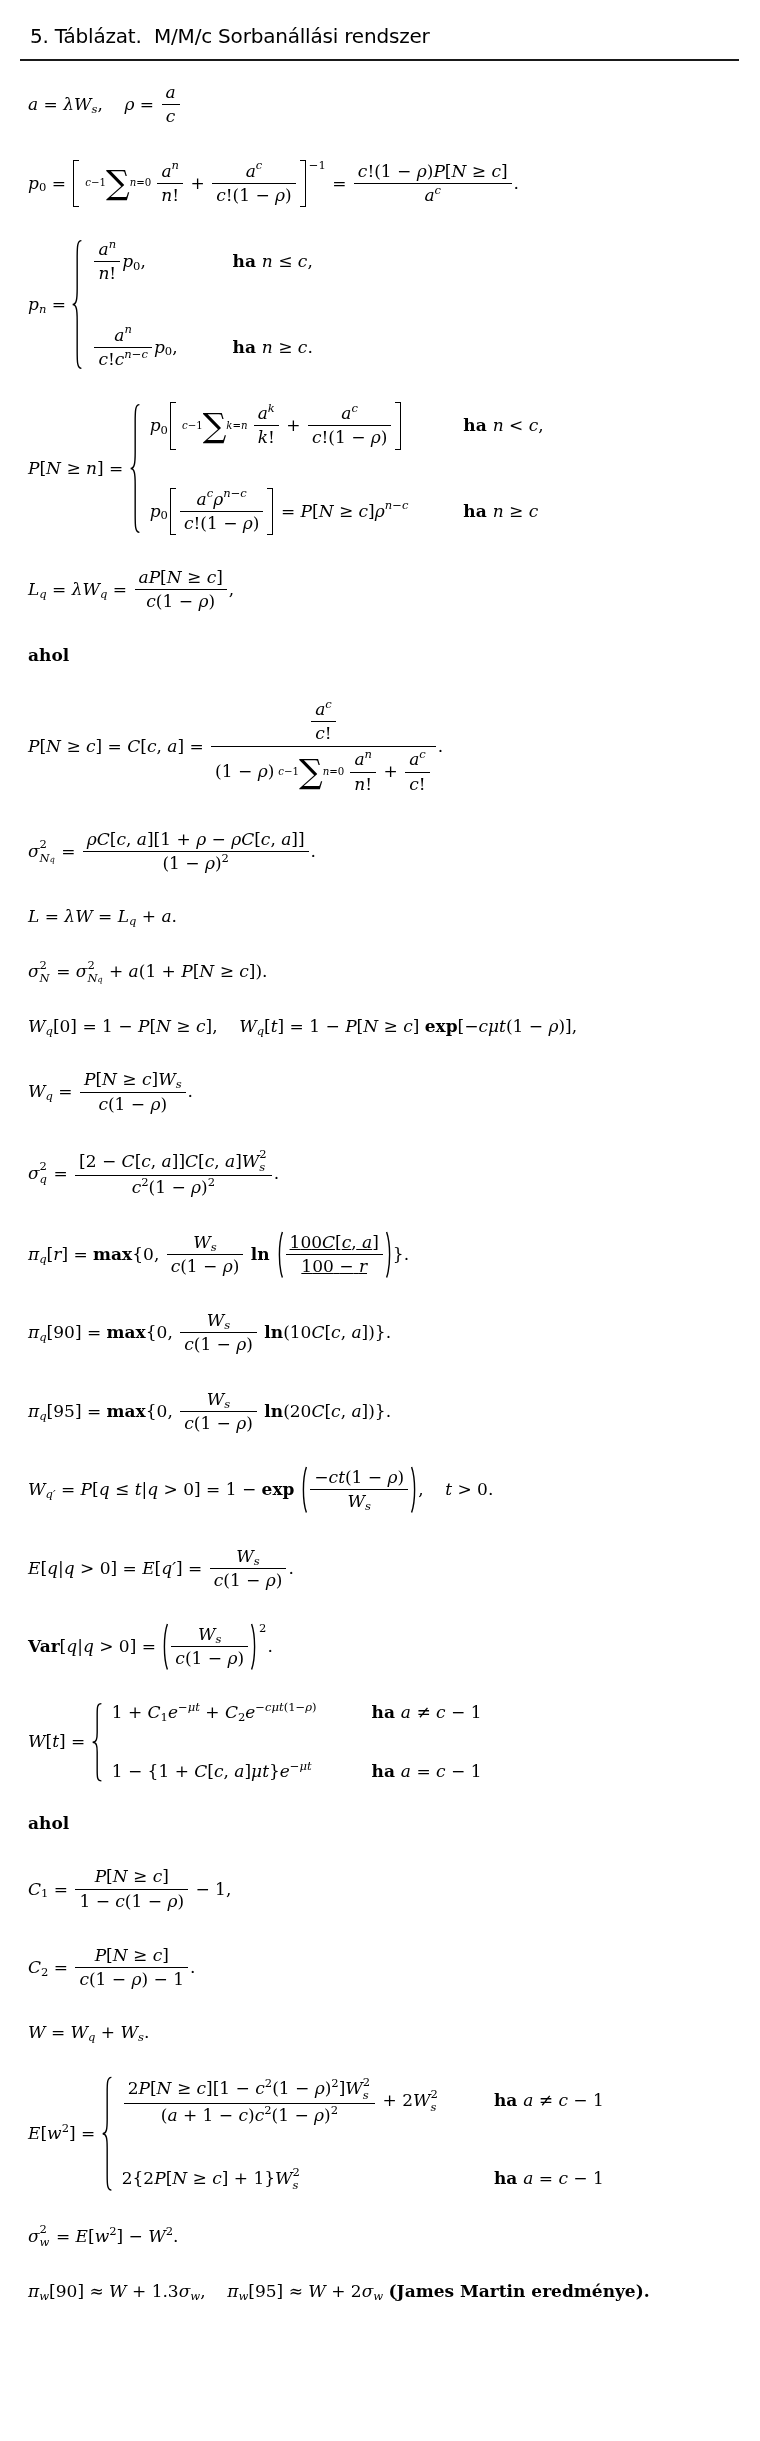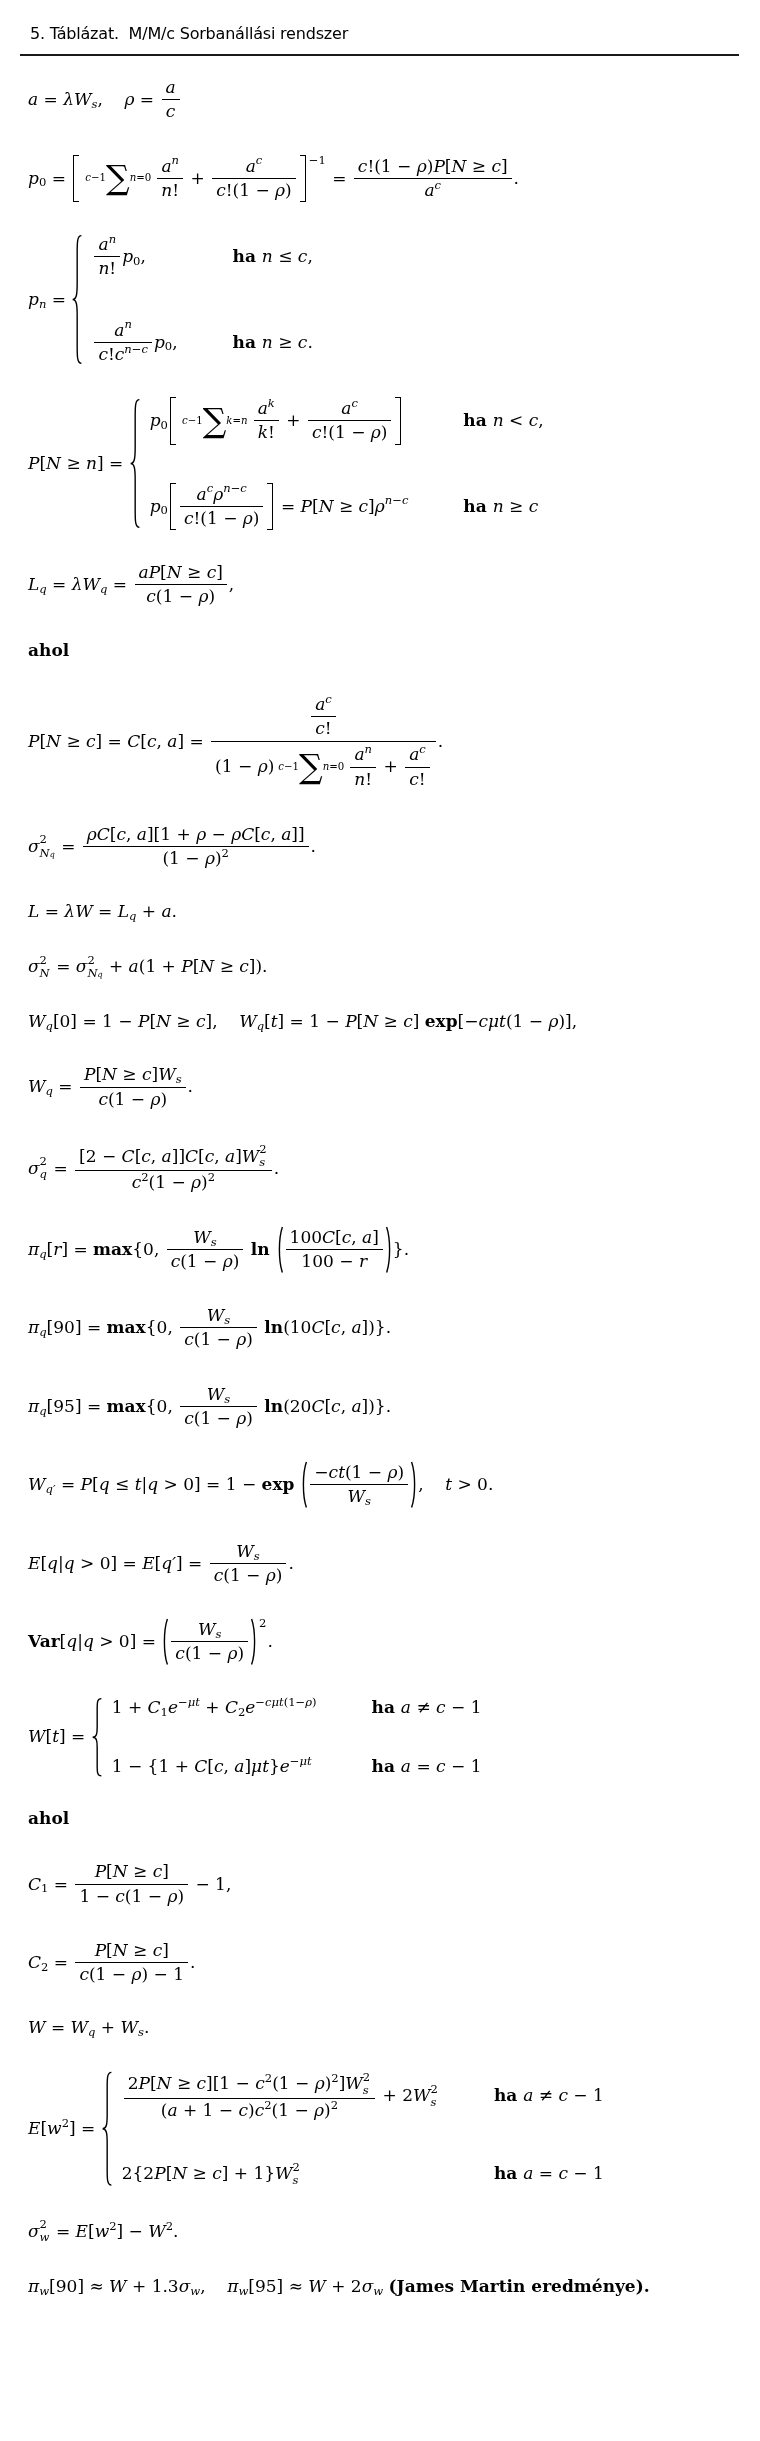--- a/index.html
+++ b/index.html
@@ -4,21 +4,21 @@
 <style>
   html,body{margin:0;padding:0;background:#ffffff;}
   body{
     width:760px;height:2441px;overflow:hidden;
     font-family:"DejaVu Serif","Liberation Serif",serif;
     color:#000;
   }
   .page{width:760px;height:2441px;position:relative;}
   .doc-title{
     font-family:"DejaVu Sans","Liberation Sans",sans-serif;
-    font-size:16px;letter-spacing:-0.2px;
+    font-size:20px;letter-spacing:-0.2px;
     padding:24px 12px 0 30px;white-space:pre;
   }
   .title-rule{
     margin:11px 0 0 20px;width:719px;height:2px;background:#1a1a1a;border:none;
   }
   .content{padding:20px 0 0 28px;}
   .block{margin:0 0 31px 0;}
   .text-block{font-size:17px;}
   .mrow{display:flex;align-items:center;flex-wrap:nowrap;font-size:17px;line-height:1.25;}
   
@@ -461,21 +461,21 @@
             </span>
           </span>
           <span class="mx"><span class="rm"> </span></span>
           <span class="mx rmrun">ln </span>
           <span class="mpar">
             <span class="stretchy">
               <svg viewBox="0 0 20 100" preserveAspectRatio="none" style="width: 8px;">
                 <path d="M16 2 C6 26 6 74 16 98" fill="none" stroke="#000" stroke-width="1.4" vector-effect="non-scaling-stroke"></path>
               </svg>
             </span>
-            <span class="parbody" style="display: inline-flex; align-items: flex-end;">
+            <span class="parbody" style="display: inline-flex; align-items: flex-end; text-decoration: underline;">
               <span class="mfrac">
                 <span class="num">
                   <span class="mx"><span class="rm">1</span><span class="rm">0</span><span class="rm">0</span><span class="it">C</span><span class="rm">[</span><span class="it">c</span><span class="rm">,</span><span class="rm"> </span><span class="it">a</span><span class="rm">]</span></span>
                 </span>
                 <span class="fbar"></span>
                 <span class="den">
                   <span class="mx"><span class="rm">1</span><span class="rm">0</span><span class="rm">0</span><span class="rm"> </span><span class="rm">−</span><span class="rm"> </span><span class="it">r</span></span>
                 </span>
               </span>
             </span>

